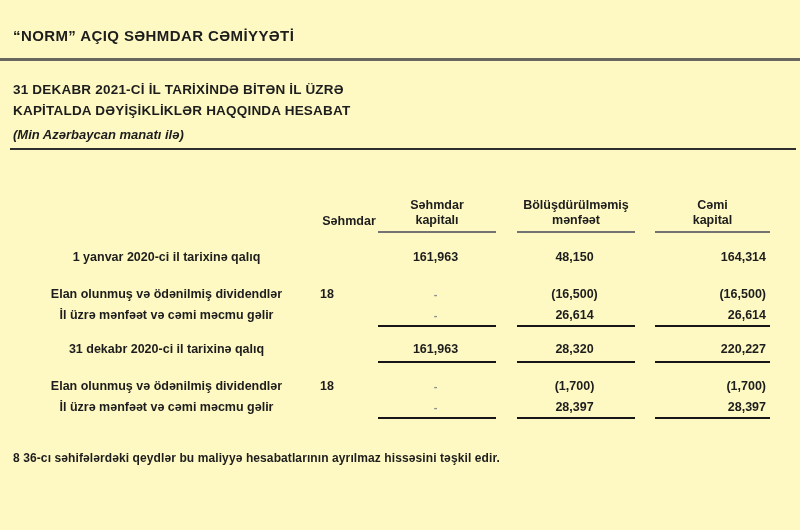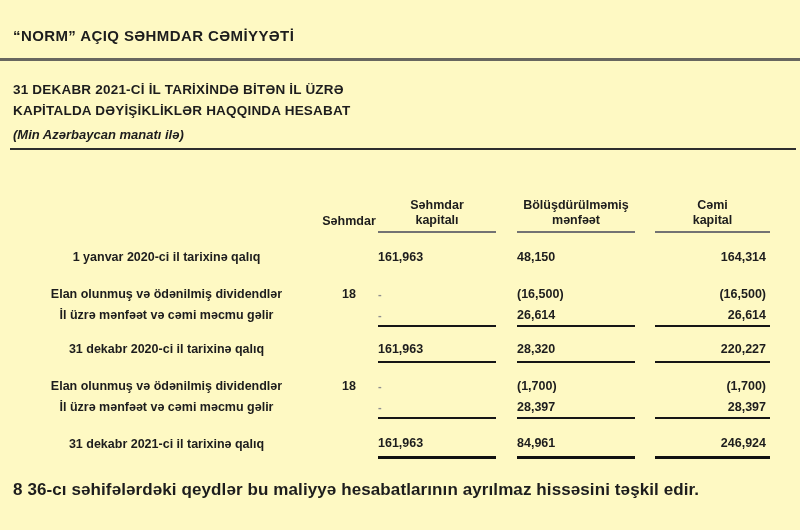--- a/index.html
+++ b/index.html
@@ -47,35 +47,35 @@
   table.equity{
     border-collapse:collapse;
     table-layout:fixed;
     margin:36px 0 0 13px;
     width:757px;
     font-size:12.5px;
     font-weight:700;
   }
   td{padding:0;vertical-align:middle;overflow:hidden;white-space:nowrap;}
   td.lbl{text-align:center;}
-  td.note{text-align:center;}
-  td.num{text-align:left;padding-right:3px;}
+  td.note{text-align:left;}
+  td.num{text-align:center;padding-right:3px;}
   td.num3{text-align:right;padding-right:4px;}
   tr.hdr td{vertical-align:bottom;text-align:center;font-size:12.5px;padding-bottom:3px;}
   tr.hdr td .hl{display:block;line-height:15px;}
   tr.hdr td.u{border-bottom:2px solid #737373;}
   tr.hdr{height:46px;}
   tr.sp14{height:14px;} tr.sp16{height:16px;} tr.sp10{height:10px;} tr.sp12{height:12px;}
   tr.r22{height:22px;} tr.r20{height:20px;} tr.r26{height:26px;} tr.r27{height:27px;}
   td.uline{border-bottom:2px solid #161616;}
   td.uthick{border-bottom:3px solid #111;}
   .dim{color:#8e8e8e;font-size:11px;}
   .footnote{
     margin:21px 0 0 13px;
-    font-size:17px;
+    font-size:12px;
     font-weight:700;
     letter-spacing:.1px;
   }
 </style>
 </head>
 <body>
 
 <div class="page">
 
   <div class="company-title">“NORM” AÇIQ SƏHMDAR CƏMİYYƏTİ</div>
@@ -194,27 +194,18 @@
       <td></td>
       <td class="num uline">28,397</td>
       <td></td>
       <td class="num3 uline">28,397</td>
     </tr>
 
     <tr class="sp12">
           <td colspan="7"></td>
         </tr>
 
-    <tr class="r27">
-      <td class="lbl">31 dekabr 2021-ci il tarixinə qalıq</td>
-      <td class="note"></td>
-      <td class="num uthick">161,963</td>
-      <td></td>
-      <td class="num uthick">84,961</td>
-      <td></td>
-      <td class="num3 uthick">246,924</td>
-    </tr>
   </tbody>
     </table>
 
   <div class="footnote">8 36-cı səhifələrdəki qeydlər bu maliyyə hesabatlarının ayrılmaz hissəsini təşkil edir.</div>
 
 </div>
 
 </body></html>

